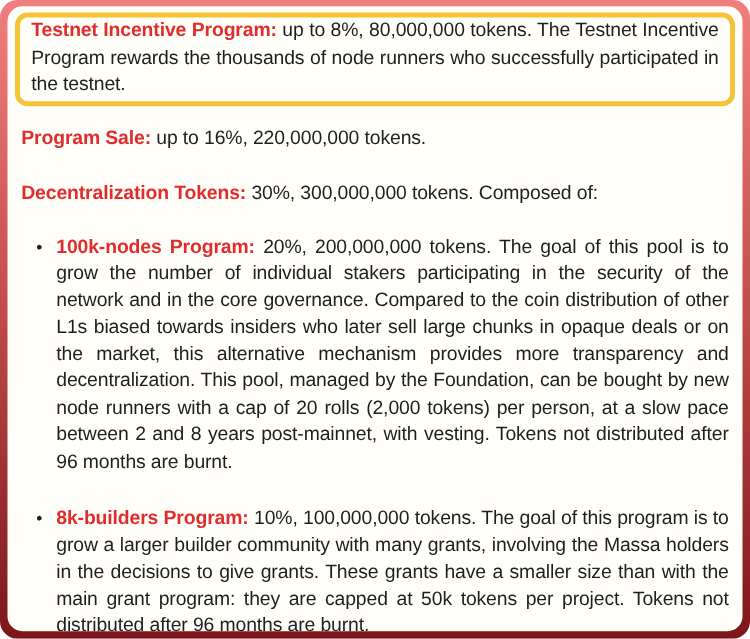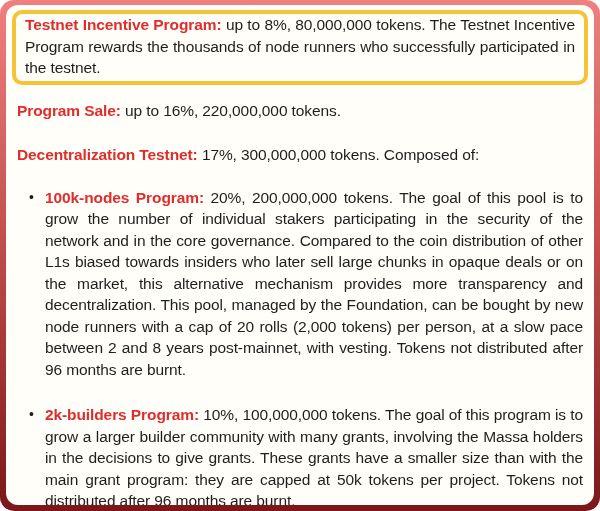--- a/index.html
+++ b/index.html
@@ -32,32 +32,32 @@
 
     <div class="highlight txt">
       <span class="lead">Testnet Incentive Program:</span><span> up to 8%, 80,000,000 tokens. The Testnet Incentive Program rewards the thousands of node runners who successfully participated in the testnet.</span>
     </div>
 
     <p class="para tight txt">
       <span class="lead">Program Sale:</span><span> up to 16%, 220,000,000 tokens.</span>
     </p>
 
     <p class="para txt">
-      <span class="lead">Decentralization Testnet:</span><span> 17%, 300,000,000 tokens. Composed of:</span>
+      <span class="lead">Decentralization Tokens:</span><span> 30%, 300,000,000 tokens. Composed of:</span>
     </p>
 
     <ul class="progs">
       <li class="prog">
         <span class="marker">•</span>
         <span class="li-text txt">
           <span class="lead">100k-nodes Program:</span><span> 20%, 200,000,000 tokens. The goal of this pool is to grow the number of individual stakers participating in the security of the network and in the core governance. Compared to the coin distribution of other L1s biased towards insiders who later sell large chunks in opaque deals or on the market, this alternative mechanism provides more transparency and decentralization. This pool, managed by the Foundation, can be bought by new node runners with a cap of 20 rolls (2,000 tokens) per person, at a slow pace between 2 and 8 years post-mainnet, with vesting. Tokens not distributed after 96 months are burnt.</span>
         </span>
       </li>
       <li class="prog">
         <span class="marker">•</span>
         <span class="li-text txt">
-          <span class="lead">2k-builders Program:</span><span> 10%, 100,000,000 tokens. The goal of this program is to grow a larger builder community with many grants, involving the Massa holders in the decisions to give grants. These grants have a smaller size than with the main grant program: they are capped at 50k tokens per project. Tokens not distributed after 96 months are burnt.</span>
+          <span class="lead">8k-builders Program:</span><span> 10%, 100,000,000 tokens. The goal of this program is to grow a larger builder community with many grants, involving the Massa holders in the decisions to give grants. These grants have a smaller size than with the main grant program: they are capped at 50k tokens per project. Tokens not distributed after 96 months are burnt.</span>
         </span>
       </li>
     </ul>
 
   </div>
 </div>
 
 </body></html>

